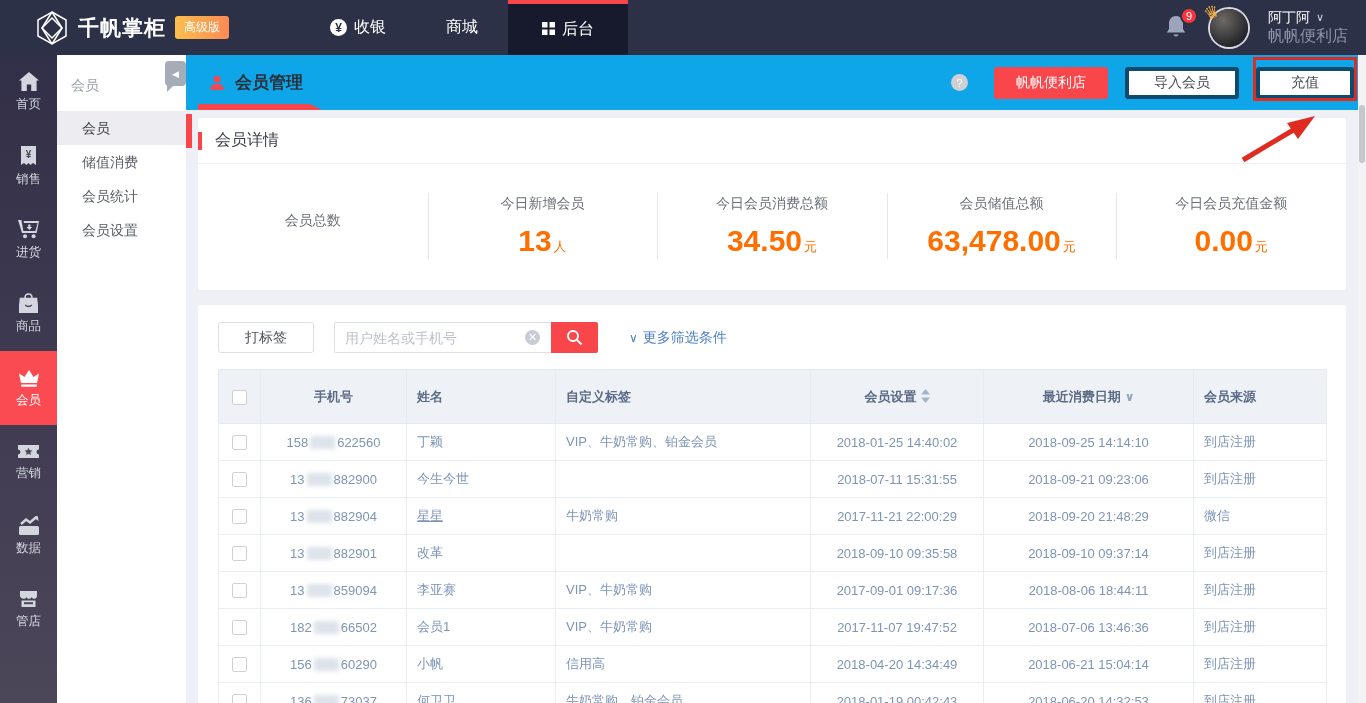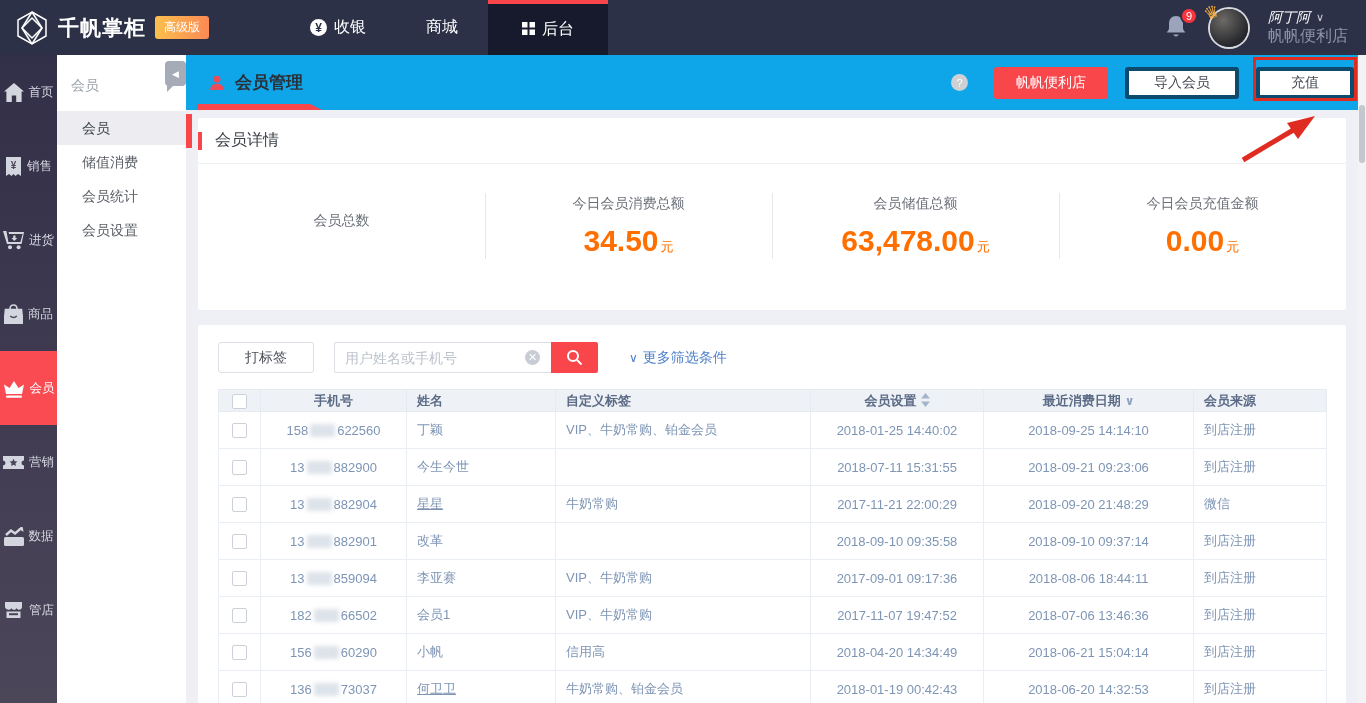--- a/index.html
+++ b/index.html
@@ -4,44 +4,44 @@
 <style>
   * { box-sizing: border-box; margin: 0; padding: 0; }
   html,body { width:1366px; height:703px; overflow:hidden; }
   body {
     font-family: "Liberation Sans", "DejaVu Sans", sans-serif;
     background:#eef0f5; position:relative; color:#333;
   }
 
   
   .topbar { height:55px; background:#2c3147; display:flex; align-items:stretch; color:#fff; position:relative; z-index:6; }
-  .brand { display:flex; align-items:center; gap:9px; padding-left:15px; width:280px; }
+  .brand { display:flex; align-items:center; gap:9px; padding-left:15px; width:280px;margin-left:20px; }
   .logo svg { display:block; }
   .brand-name { font-size:21px; font-weight:bold; letter-spacing:1px; }
   .brand-badge { background:linear-gradient(90deg,#fbbf4d,#fb8a55); color:#fff; font-size:12px; padding:3px 9px; border-radius:3px; }
   .topnav { display:flex; align-items:stretch; }
   .topnav-item { display:flex; align-items:center; gap:7px; padding:0 30px; font-size:16px; cursor:pointer; }
   .topnav-item.active-tab { background:#161a2c; border-top:4px solid #f8464b; padding:0 34px; }
   .coin-icon { width:17px; height:17px; border-radius:50%; background:#fff; color:#2c3147; font-size:12px; font-weight:bold; display:flex; align-items:center; justify-content:center; }
   .top-right { margin-left:auto; display:flex; align-items:center; gap:20px; padding-right:18px; }
   .bell-wrap { position:relative; width:26px; height:30px; cursor:pointer; }
   .bell-badge { position:absolute; top:-6px; right:-8px; min-width:18px; height:18px; border-radius:9px; background:#f8353f; border:2px solid #2c3147; color:#fff; font-size:11px; display:flex; align-items:center; justify-content:center; padding:0 3px; }
   .avatar { width:38px; height:38px; border-radius:50%; background:radial-gradient(circle at 35% 30%, #6d6a66, #26272c 70%); box-shadow:0 0 0 2px rgba(235,235,240,.9); position:relative; cursor:pointer; }
   .avatar .crown { position:absolute; top:-7px; left:-6px; color:#f2a93b; font-size:17px; transform:rotate(-24deg); }
   .user-block { line-height:1.3; cursor:pointer; }
-  .user-name { font-size:14px; color:#fff; display:flex; align-items:center; gap:6px;font-style:italic; }
+  .user-name { font-size:14px; color:#fff; display:flex; align-items:center; gap:6px; }
   .user-name .chev { color:#cfd3dc; font-size:11px; }
   .user-store { font-size:16px; color:#8b93a8; }
 
   
   .app { display:flex; height:648px; }
 
   
   .rail { width:57px; background:linear-gradient(180deg,#322f48 0%,#4c4659 100%); flex:none; }
-  .rail-item { height:74px; display:flex; align-items:center; justify-content:center; gap:5px; color:#d3d6df; font-size:12.5px; cursor:pointer; }
+  .rail-item { height:74px; display:flex; flex-direction:column; align-items:center; justify-content:center; gap:5px; color:#d3d6df; font-size:12.5px; cursor:pointer; }
   .rail-item.active { background:#fa4a52; color:#fff; }
   .rail-item svg { display:block; }
 
   
   .subbar { width:129px; background:#fff; flex:none; padding-top:22px; }
   .sub-title { color:#9aa0ab; font-size:14px; padding:0 0 16px 14px; }
   .sub-item { height:34px; line-height:34px; padding-left:25px; font-size:14px; color:#5a5f66; cursor:pointer; }
   .sub-item.active { background:#ececf1; color:#3f444b; }
 
   
@@ -58,21 +58,21 @@
   .help-dot { width:17px; height:17px; border-radius:50%; background:#cfd0d4; color:#fff; font-size:11px; display:flex; align-items:center; justify-content:center; margin-right:9px; cursor:pointer; }
   .btn { height:32px; border-radius:3px; font-size:14px; display:flex; align-items:center; justify-content:center; cursor:pointer; font-family:inherit; }
   .btn-primary { background:#f8464b; color:#fff; padding:0 22px; border:none; }
   .btn-plain { background:#fff; color:#454a52; padding:0 25px; border:4px solid #0c4a6e; }
   .btn-recharge { padding:0 31px; }
 
   .scroll-area { flex:1; padding:8px 20px 0 12px; display:flex; flex-direction:column; gap:15px; overflow:hidden; }
   .card { background:#fff; border-radius:2px; }
 
   
-  .card-details { height:192px; flex:none; }
+  .card-details { height:172px; flex:none; }
   .card-head { display:flex; align-items:center; height:46px; border-bottom:1px solid #eef0f3; }
   .red-chip { width:4px; height:18px; background:#f8464b; margin-right:13px; }
   .card-title { font-size:16px; color:#3a3f47; }
   .stats { display:flex; height:124px; align-items:center; }
   .stat { flex:1; text-align:center; position:relative; }
   .stat + .stat::before { content:''; position:absolute; left:0; top:50%; transform:translateY(-50%); width:1px; height:66px; background:#e4e6eb; }
   .stat-label { font-size:14px; color:#6b7078; margin-bottom:11px; }
   .stat-value { font-size:30px; color:#ff6f00; font-weight:bold; }
   .stat-unit { font-size:13px; font-weight:normal; margin-left:2px; }
 
@@ -82,21 +82,21 @@
   .btn-tag { height:31px; padding:0 26px; border:1px solid #dcdfe6; background:#fff; color:#4a4f57; font-size:14px; border-radius:3px; cursor:pointer; font-family:inherit; }
   .search-box { display:flex; margin-left:20px; position:relative; }
   .search-input { width:217px; height:31px; border:1px solid #dcdfe6; border-right:none; border-radius:2px 0 0 2px; padding:0 30px 0 10px; font-size:14px; color:#333; outline:none; font-family:inherit; }
   .search-input::placeholder { color:#bcc2cb; }
   .clear-icon { position:absolute; right:58px; top:8px; width:15px; height:15px; border-radius:50%; background:#c8ccd4; color:#fff; font-size:11px; line-height:14px; text-align:center; cursor:pointer; }
   .search-btn { width:47px; height:31px; background:#f8464b; border:none; border-radius:0 2px 2px 0; display:flex; align-items:center; justify-content:center; cursor:pointer; }
   .more-filters { margin-left:31px; color:#4c7fc9; font-size:14px; display:flex; align-items:center; gap:5px; cursor:pointer; }
   .more-filters .chev { font-size:12px; }
 
   table.members { width:100%; border-collapse:collapse; table-layout:fixed; font-size:13px; }
-  .members th { background:#eef1f6; color:#5b6b86; font-weight:600; height:22px; border:1px solid #e6ebf2; padding:0 10px; }
+  .members th { background:#eef1f6; color:#5b6b86; font-weight:600; height:54px; border:1px solid #e6ebf2; padding:0 10px; }
   .members td { height:37px; border:1px solid #e9eef4; color:#7e95b5; padding:0 10px; background:#fff; white-space:nowrap; overflow:hidden; }
   .members .c { text-align:center; }
   .members .l { text-align:left; }
   .sort-glyph { display:inline-block; vertical-align:-2px; margin-left:4px; }
   .chev-down-col { color:#8fa4c0; font-size:12px; margin-left:4px; }
   input.cbx { appearance:none; -webkit-appearance:none; width:15px; height:15px; border:1px solid #ccd1d9; border-radius:2px; background:#fff; vertical-align:middle; cursor:pointer; }
   .phone-blur { display:inline-block; width:25px; height:13px; background:#dde3ea; filter:blur(2px); vertical-align:-2px; margin:0 2px; }
   .u { text-decoration:underline;margin-top:36px; }
 
   
@@ -287,20 +287,24 @@
       <section class="card card-details">
         <div class="card-head">
           <span class="red-chip"></span>
           <span class="card-title">会员详情</span>
         </div>
         <div class="stats" id="stats-row">
   <div class="stat">
     <div class="stat-label">会员总数</div>
   </div>
 
+  <div class="stat">
+    <div class="stat-label">今日新增会员</div>
+    <div class="stat-value"><span class="num">13</span><span class="stat-unit">人</span></div>
+  </div>
 
   <div class="stat">
     <div class="stat-label">今日会员消费总额</div>
     <div class="stat-value"><span class="num">34.50</span><span class="stat-unit">元</span></div>
   </div>
 
   <div class="stat">
     <div class="stat-label">会员储值总额</div>
     <div class="stat-value"><span class="num">63,478.00</span><span class="stat-unit">元</span></div>
   </div>

